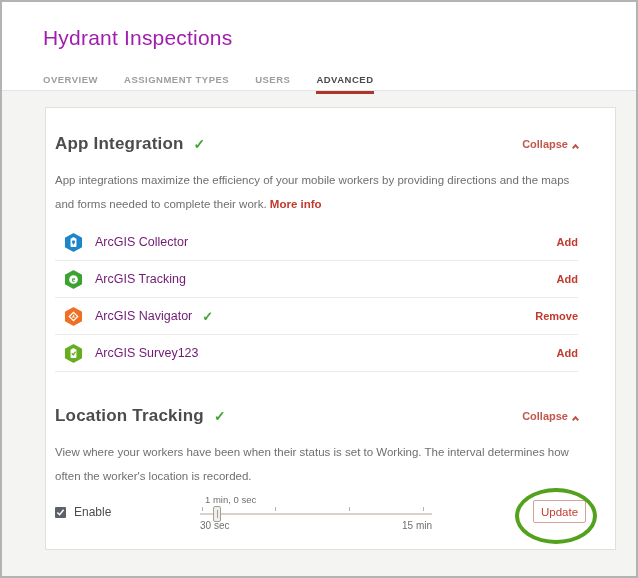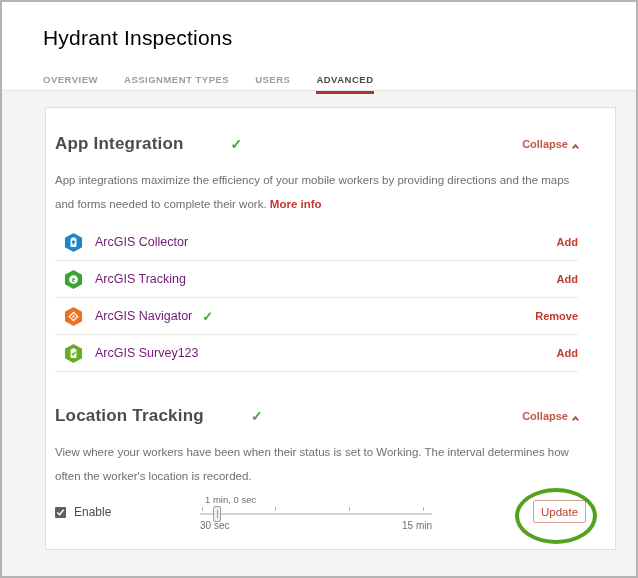--- a/index.html
+++ b/index.html
@@ -7,34 +7,34 @@
   .screen{
     position:relative;width:638px;height:578px;
     border:2px solid #b3b3b3;background:#f4f4f3;overflow:hidden;
     font-family:"Liberation Sans",sans-serif;
   }
   
   .header{
     background:#fff;border-bottom:1px solid #e4e4e4;
     height:89px;padding:24px 0 0 41px;
   }
-  .page-title{margin:0;font-size:21px;font-weight:500;color:#000000;letter-spacing:.2px;}
+  .page-title{margin:0;font-size:21px;font-weight:500;color:#a21caf;letter-spacing:.2px;}
   .tabs{display:flex;gap:26px;margin-top:24px;}
   .tab{
     font-size:9.5px;font-weight:bold;color:#9d9d9d;letter-spacing:.5px;
     padding-bottom:6px;cursor:pointer;
   }
   .tab.active{color:#4a4a4a;border-bottom:3px solid #ad352b;}
   
   .card{
     position:absolute;left:43px;top:105px;width:571px;height:443px;
     background:#fff;border:1px solid #e0e0e0;
   }
   .card-inner{padding:26px 37px 0 9px;position:relative;}
-  .section-head{display:flex;align-items:center;gap:37px;}
+  .section-head{display:flex;align-items:center;}
   .section-title{margin:0;font-size:17px;font-weight:600;color:#4c4c4c;letter-spacing:.2px;}
   .check{color:#44a636;font-size:14px;font-weight:bold;margin-left:10px;}
   .collapse{margin-left:auto;color:#c1564b;font-size:11px;font-weight:600;cursor:pointer;display:flex;align-items:flex-end;}
   .chev{display:inline-block;width:5px;height:5px;border-top:2px solid #c1564b;border-right:2px solid #c1564b;transform:rotate(-45deg);margin:3px 0 0 5px;}
   .desc{margin:14px 0 0;font-size:11.5px;line-height:24px;color:#6f6f6f;max-width:525px;}
   .inline-link{color:#c13a2d;font-weight:600;cursor:pointer;}
   
   .app-list{margin-top:8px;}
   .app-row{display:flex;align-items:center;height:37px;border-bottom:1px solid #eceae7;}
   .app-icon{width:19px;height:19px;margin:0 12px 0 9px;flex:none;}

